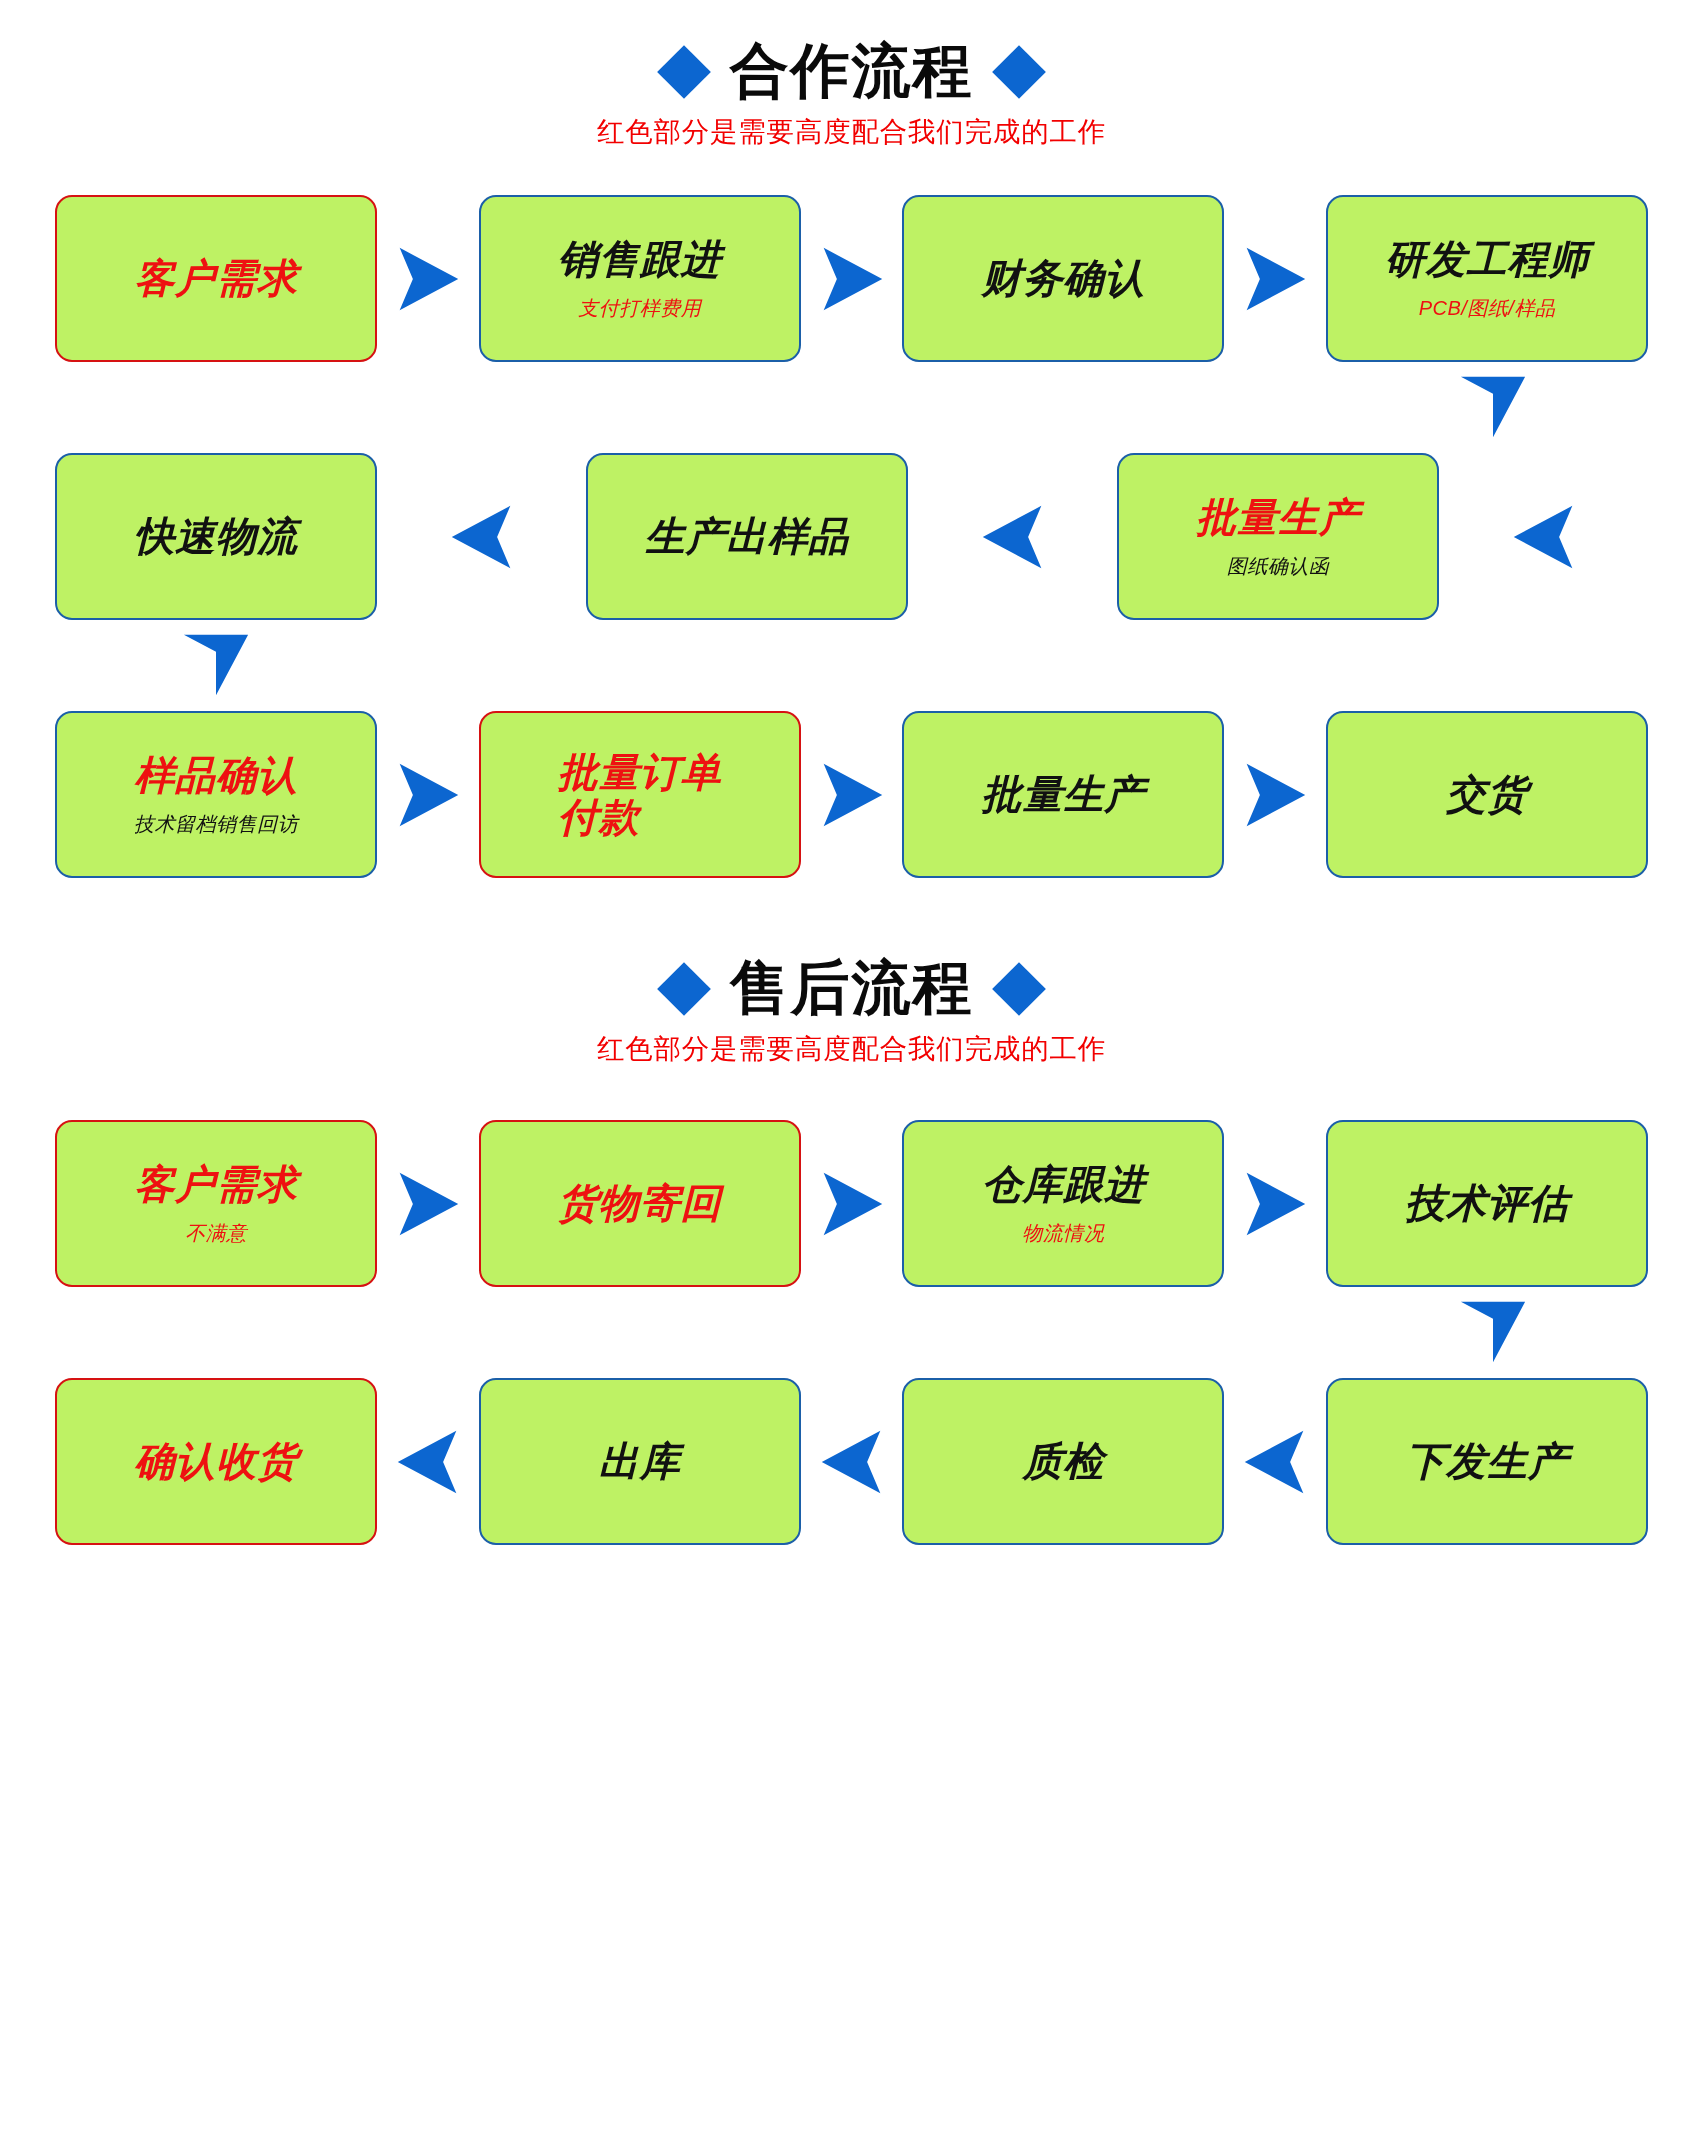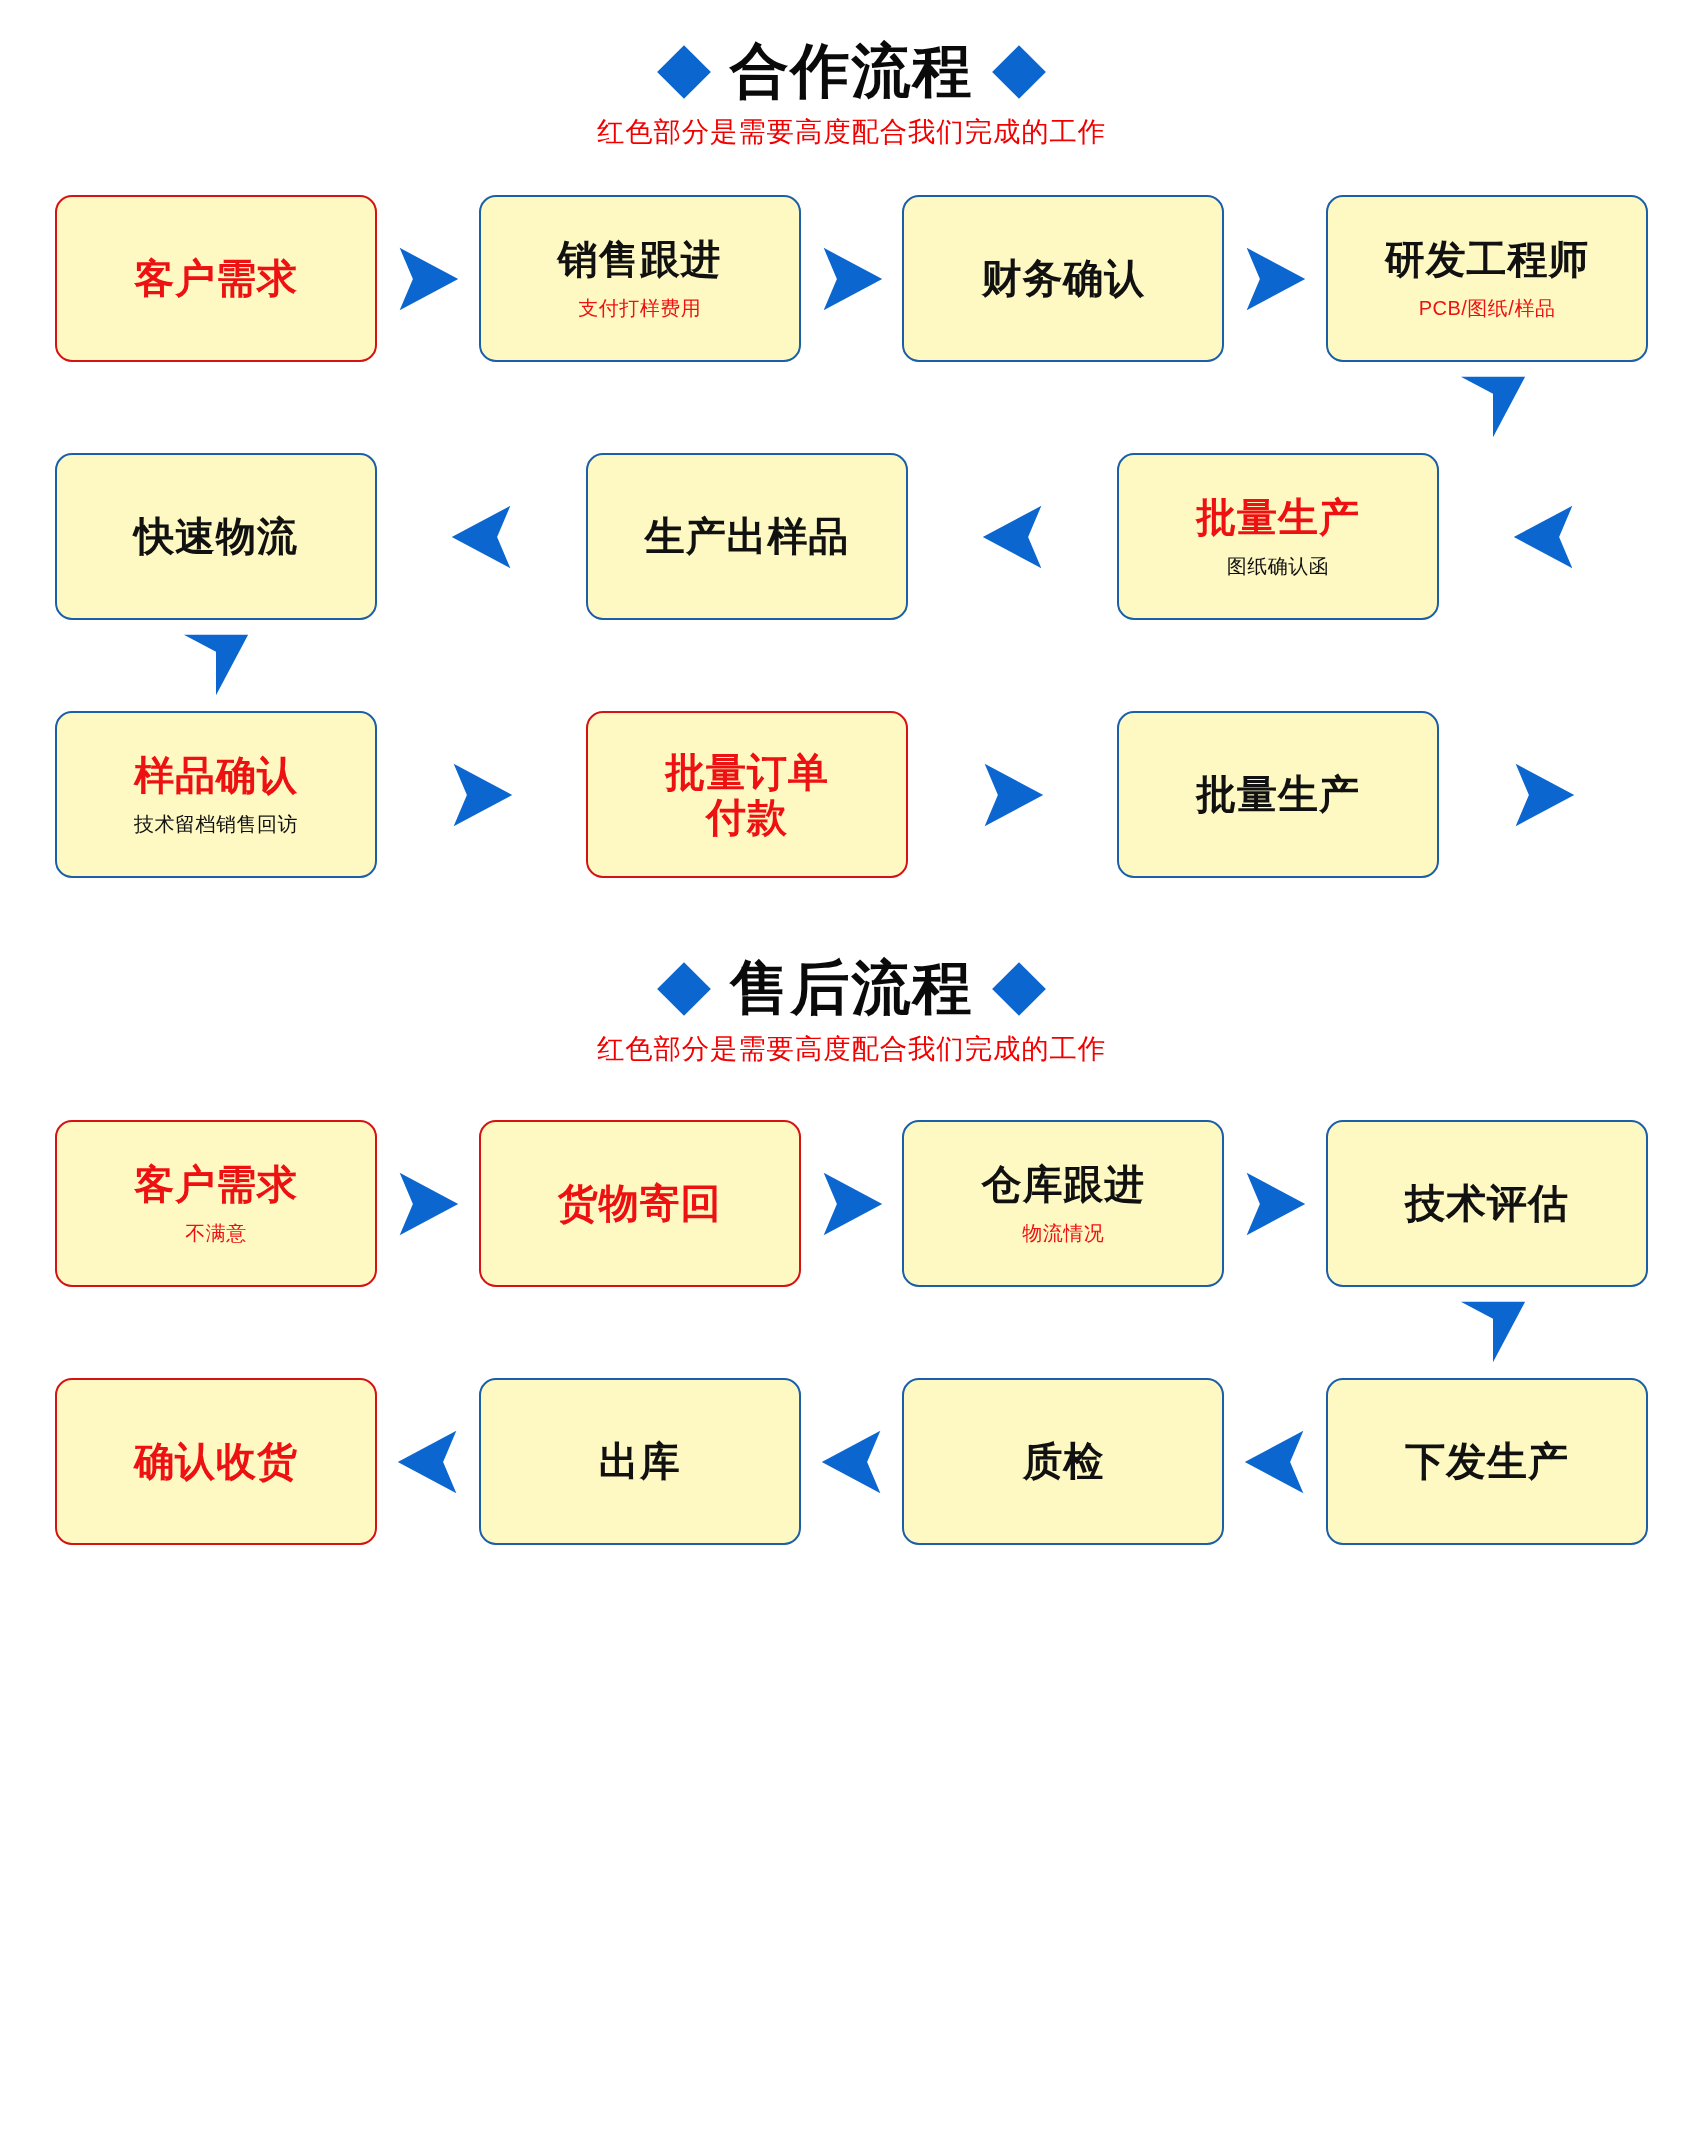--- a/index.html
+++ b/index.html
@@ -40,25 +40,25 @@
     display:flex; align-items:center;
     height:167px;
     margin-bottom:0;
   }
 
   
   .node {
     width:322px; height:100%;
     border:2.8px solid #1b5fa8;
     border-radius:17px;
-    background:#fef9c3;
+    background:#bef264;
     display:flex; flex-direction:column;
     align-items:center; justify-content:center;
     flex:0 0 322px;
-    text-align:center;
+    font-style:italic;
   }
   .node.red { border-color:#d61212; }
   .node .t1 {
     font-size:40px; font-weight:bold; color:#111; line-height:1.12;
     letter-spacing:0.9px; white-space:pre-line;
   }
   .node .t1.red { color:#ee1111; }
   .node .t2 {
     font-size:20px; font-weight:normal; color:#111; line-height:1.15;
     margin-top:16px; letter-spacing:0.5px;
@@ -182,20 +182,23 @@
               </svg>
             </div>
             <div class="node">
               <div class="t1">批量生产</div>
             </div>
             <div class="conn">
               <svg class="arrow-h" viewBox="0 0 72 74">
                 <path d="M6 4 L68 37 L6 70 L20 37 Z" fill="#0c66d0"></path>
               </svg>
             </div>
+            <div class="node">
+              <div class="t1">交货</div>
+            </div>
           </div>
         </div>
       </div>
       <div class="section" style="padding-top:81px">
         <div class="section-head">
           <span class="dia"></span>
           <span class="section-title">售后流程</span>
           <span class="dia"></span>
         </div>
         <div class="section-sub">红色部分是需要高度配合我们完成的工作</div>

